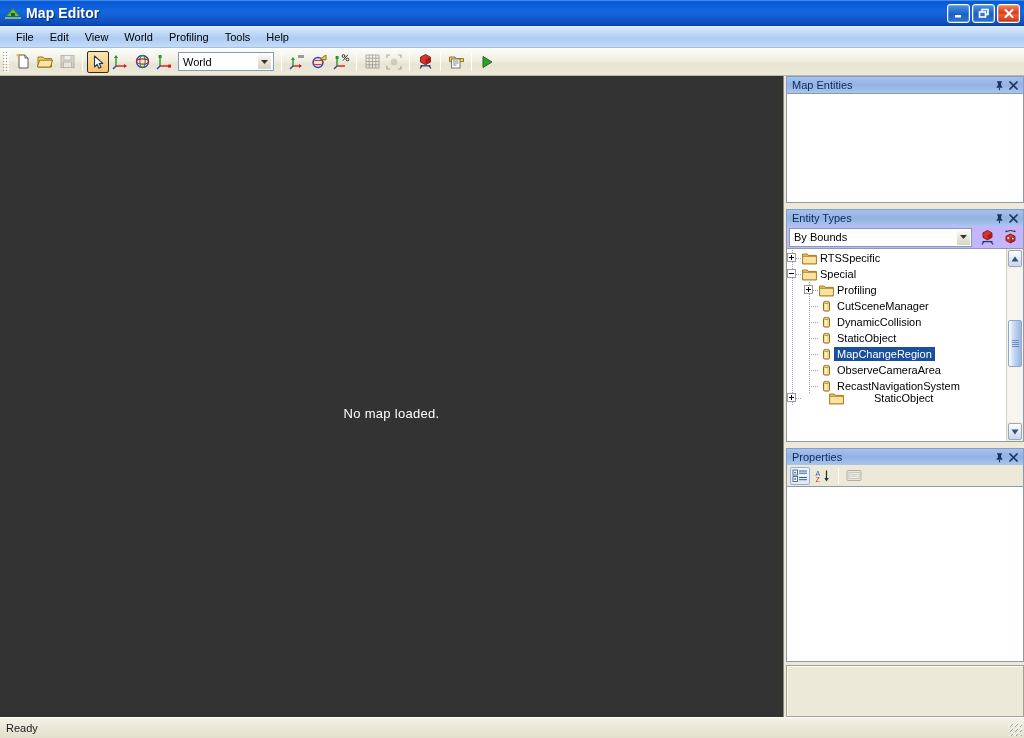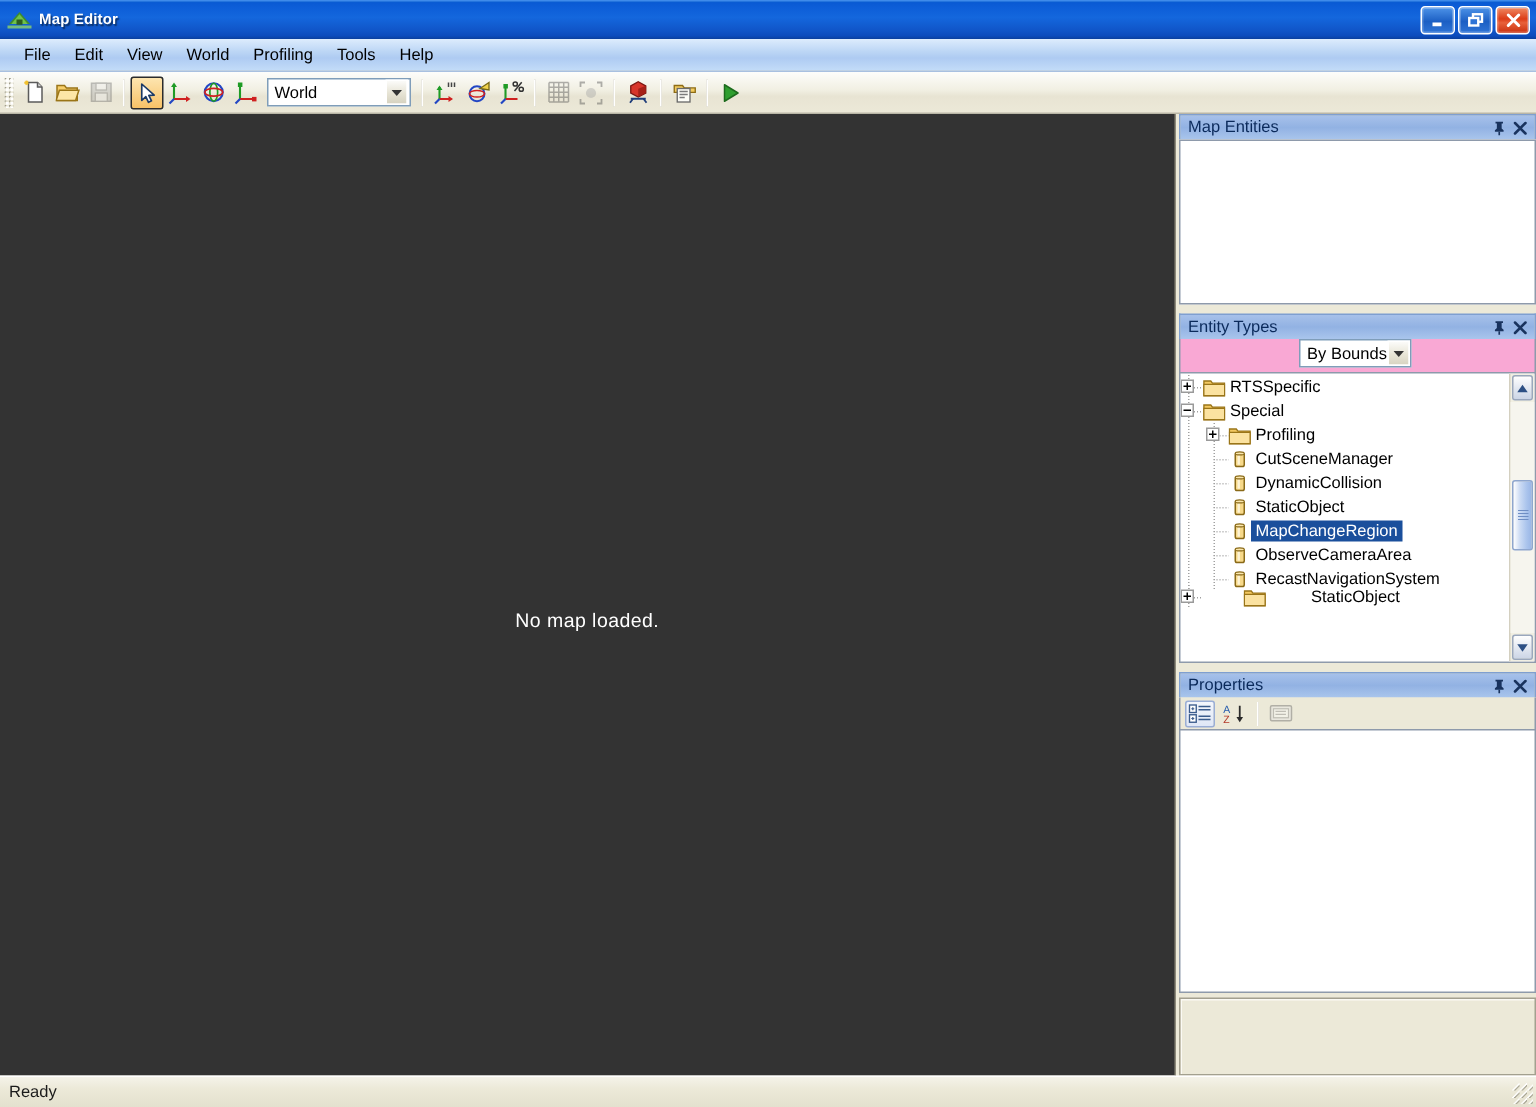--- a/index.html
+++ b/index.html
@@ -31,21 +31,21 @@
     position: relative;
     flex: 0 0 auto;
   }
   .titlebar::after{
     content:""; position:absolute; left:0; right:0; top:0; height:1px;
     background:#3f8bea;
   }
   .title-icon { width: 18px; height: 18px; margin-right: 4px; flex:0 0 auto;}
   .title-text {
     color: #ffffff;
-    font-size: 10px;
+    font-size: 14px;
     font-weight: bold;
     text-shadow: 1px 1px 1px rgba(0,0,0,.55);
     letter-spacing: .1px;
     flex: 1 1 auto;
     white-space: nowrap;
   }
   .winbtns { display: flex; gap: 2px; padding-right: 2px; }
   .winbtn {
     width: 23px; height: 19px;
     border: 1px solid #ffffff;
@@ -184,27 +184,26 @@
   }
 
   
   #panel-map-entities { flex: 0 0 auto; }
   #panel-map-entities .panel-body { height: 110px; }
 
   
   #panel-entity-types { flex: 0 0 auto; margin-top: 6px; }
   .et-toolbar {
     height: 22px;
-    background: #f9a8d4;
+    background: #c4b5fd;
     border-left: 1px solid #8e9aab;
     border-right: 1px solid #8e9aab;
     display: flex; align-items: center;
     padding: 0 2px;
     gap: 2px;
-    flex-direction: column;
   }
   .et-combo {
     flex: 1 1 auto; height: 19px;
     background: #fff;
     border: 1px solid #7f9db9;
     display: flex; align-items: center;
     margin-right: 3px;
   }
   .et-combo .val { padding-left: 4px; font-size: 11px; flex: 1 1 auto; }
   .et-combo .arrowbox {

